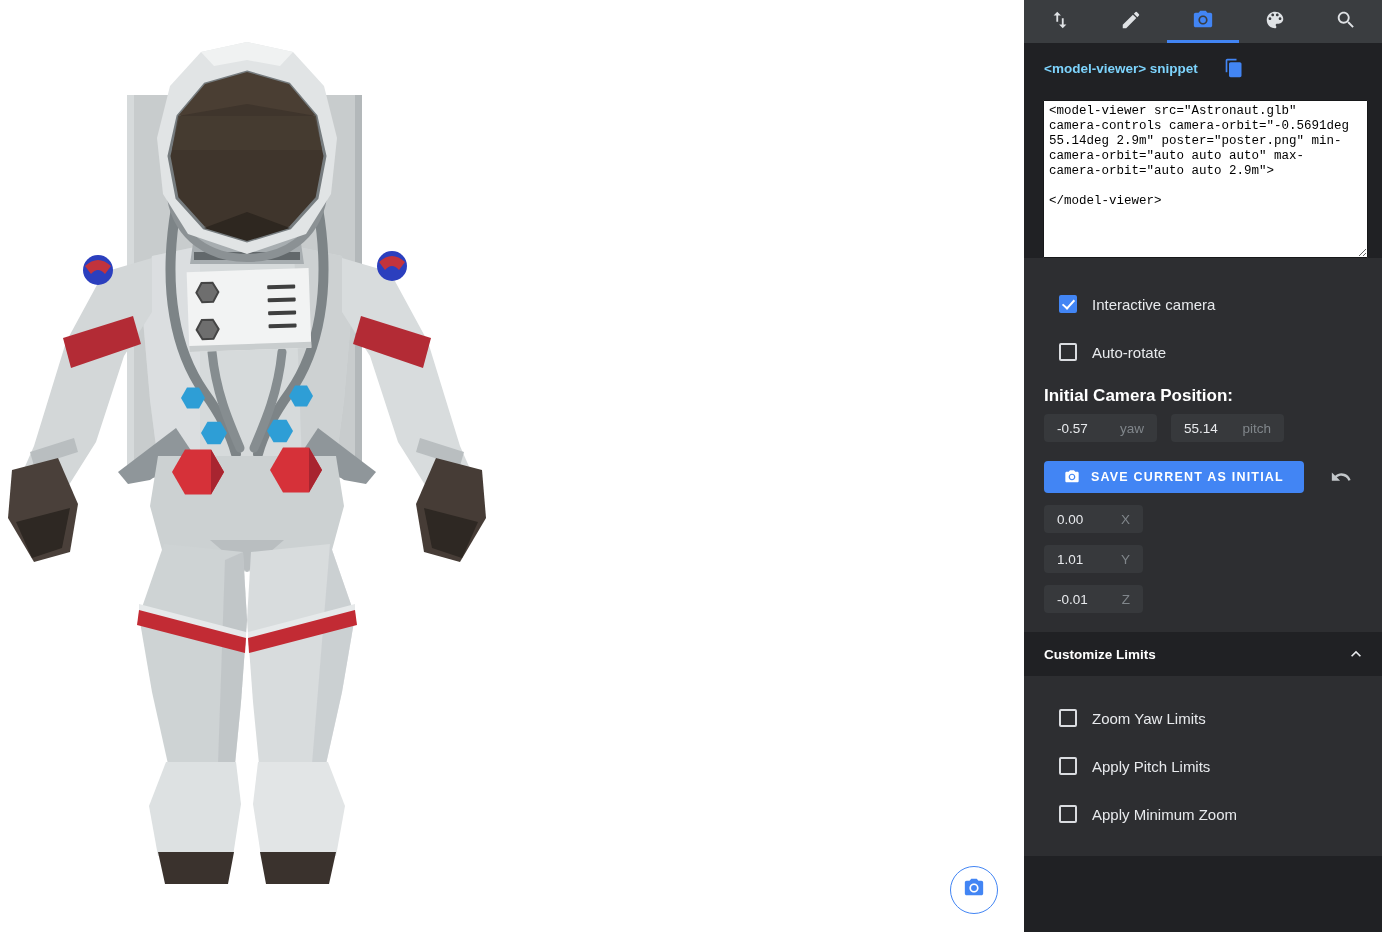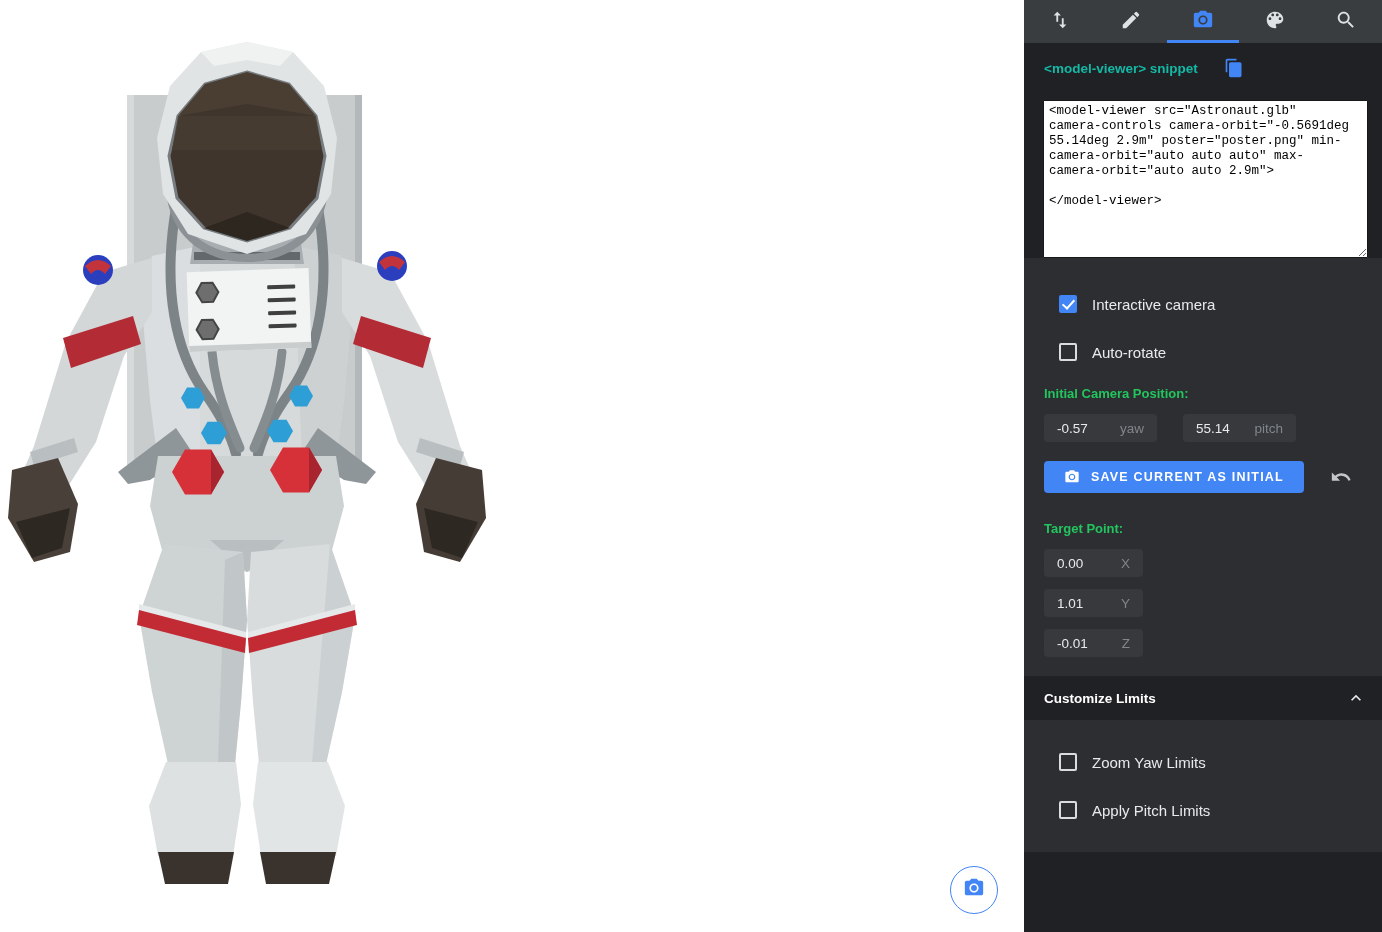--- a/index.html
+++ b/index.html
@@ -20,21 +20,21 @@
 
   
   .panel{position:absolute;right:0;top:0;width:358px;height:932px;background:#202124;color:#e8eaed;}
   .toolbar{height:43px;background:#3a3d40;display:flex;}
   .tab{flex:1;display:flex;align-items:center;justify-content:center;position:relative;cursor:pointer;}
   .tab svg{width:22px;height:22px;fill:#dfe2e5;}
   .tab.active svg{fill:#4285f4;}
   .tab.active::after{content:"";position:absolute;left:0;right:0;bottom:0;height:3px;background:#4285f4;}
 
   .snippet-head{display:flex;align-items:center;padding:15px 20px 0 20px;height:20px;}
-  .snippet-title{font-size:13.5px;font-weight:bold;color:#14b8a6;}
+  .snippet-title{font-size:13.5px;font-weight:bold;color:#7dd3fc;}
   .copy-btn{margin-left:26px;width:20px;height:20px;cursor:pointer;}
   .copy-btn svg{width:20px;height:20px;fill:#4285f4;}
 
   .code-box{
     display:block;margin:22px 14px 0 19px;width:325px;height:158px;box-sizing:border-box;
     background:#fff;color:#000;font-family:"Liberation Mono",monospace;font-size:12.5px;line-height:15px;
     border:1px solid #17181a;padding:3px 5px;resize:both;white-space:pre;overflow:auto;border-radius:1px;
   }
 
   .sec-head{margin-top:24px;height:41px;display:flex;align-items:center;justify-content:space-between;
@@ -48,22 +48,22 @@
   .body1{padding:22px 0 19px 0;}
   .body2{padding:18px 0;}
 
   .chk-row{height:48px;display:flex;align-items:center;padding-left:35px;cursor:pointer;}
   .box{width:18px;height:18px;border:2px solid #dadce0;border-radius:2px;box-sizing:border-box;position:relative;flex:none;}
   .box.checked{background:#4285f4;border-color:#4285f4;}
   .box.checked::after{content:"";position:absolute;left:4px;top:0px;width:5px;height:10px;
     border:solid #fff;border-width:0 2.5px 2.5px 0;transform:rotate(42deg);}
   .chk-label{margin-left:15px;font-size:15px;color:#e8eaed;}
 
-  .fld-label{margin:10px 0 0 20px;height:16px;font-size:13px;font-weight:bold;color:#22c55e;}
-  .fld-row{display:flex;margin:12px 20px 0 20px;gap:26px;}
+  .fld-label{margin:10px 0 0 20px;height:16px;font-size:17px;font-weight:bold;color:#ffffff;}
+  .fld-row{display:flex;margin:12px 20px 0 20px;gap:14px;}
   .fld-row.tp{gap:12px;flex-direction:column;}
   .fld{height:28px;background:#37393c;border-radius:4px;display:flex;align-items:center;
     justify-content:space-between;padding:0 13px;box-sizing:border-box;cursor:text;}
   .fld.w-lg{width:113px;}
   .fld.w-sm{width:99px;}
   .fld .val{font-size:13.5px;color:#e8eaed;}
   .fld .sfx{font-size:13.5px;color:#80868b;}
 
   .save-row{display:flex;align-items:center;margin:19px 20px 0 20px;}
   .save-btn{height:32px;display:flex;align-items:center;background:#4285f4;border:none;border-radius:4px;
@@ -260,21 +260,20 @@
         </span>
         <span>SAVE CURRENT AS INITIAL</span>
       </button>
       <span class="undo-btn">
         <svg viewBox="0 0 24 24">
             <path d="M12.5 8c-2.65 0-5.05.99-6.9 2.6L2 7v9h9l-3.62-3.62c1.39-1.16 3.16-1.88 5.12-1.88 3.54 0 6.55 2.31 7.6 5.5l2.37-.78C21.08 11.03 17.15 8 12.5 8z"></path>
           </svg>
       </span>
     </div>
 
-    <div class="fld-label mt28">Target Point:</div>
     <div class="fld-row tp">
       <div class="fld w-sm">
         <span class="val">0.00</span>
         <span class="sfx">X</span>
       </div>
       <div class="fld w-sm">
         <span class="val">1.01</span>
         <span class="sfx">Y</span>
       </div>
       <div class="fld w-sm">
@@ -294,14 +293,18 @@
   </div>
   <div class="sec-body body2">
     <div class="chk-row">
       <span class="box"></span>
       <span class="chk-label">Zoom Yaw Limits</span>
     </div>
     <div class="chk-row">
       <span class="box"></span>
       <span class="chk-label">Apply Pitch Limits</span>
     </div>
+    <div class="chk-row">
+      <span class="box"></span>
+      <span class="chk-label">Apply Minimum Zoom</span>
+    </div>
   </div>
 </div>
 
 </body></html>

